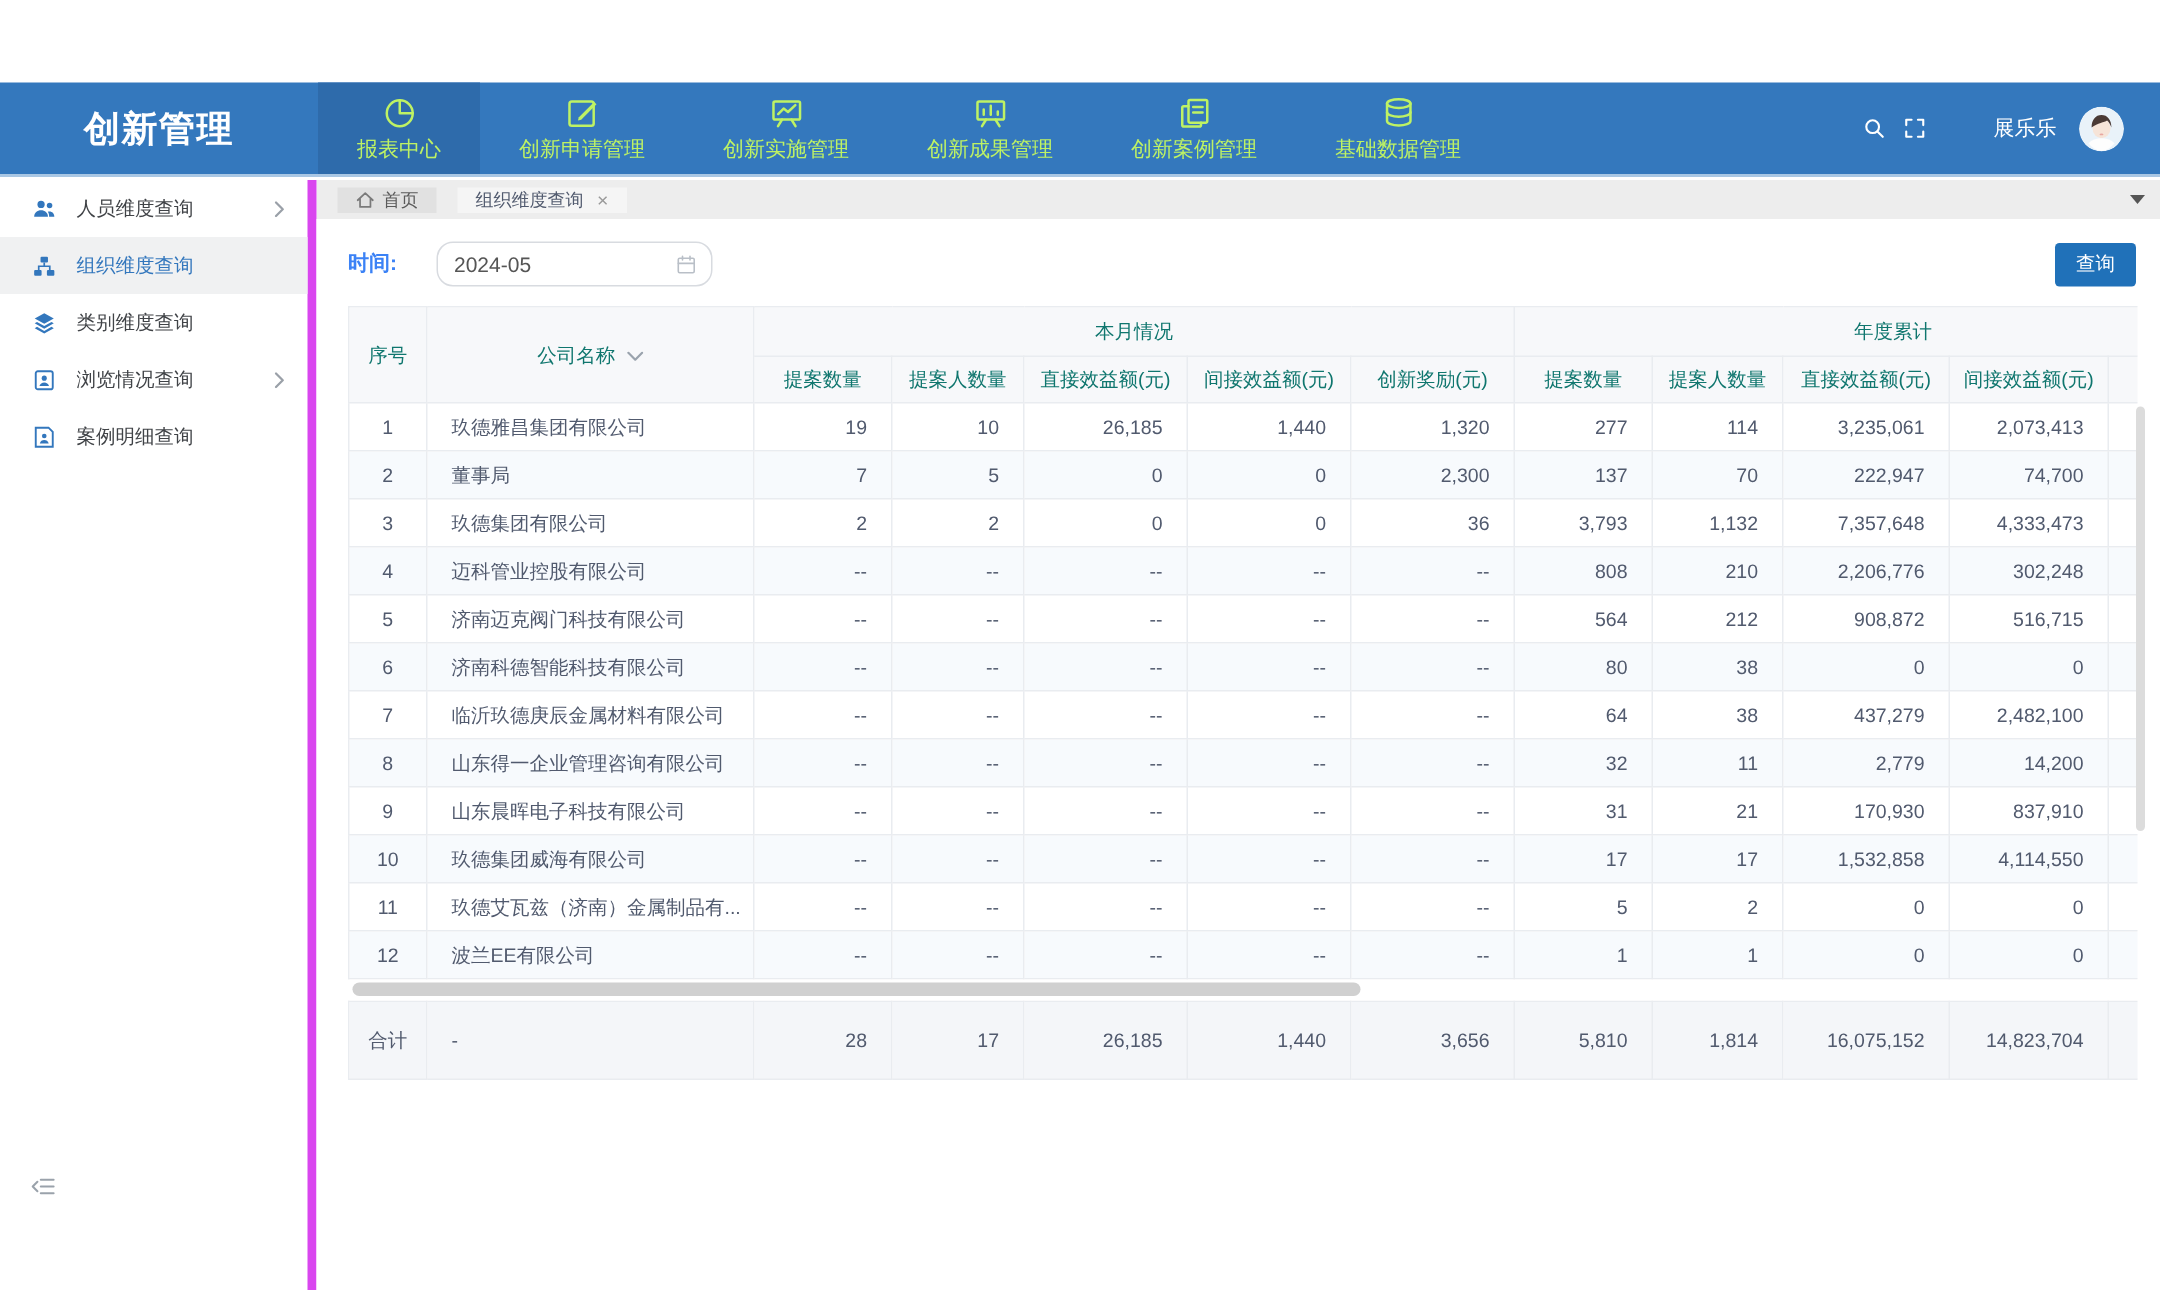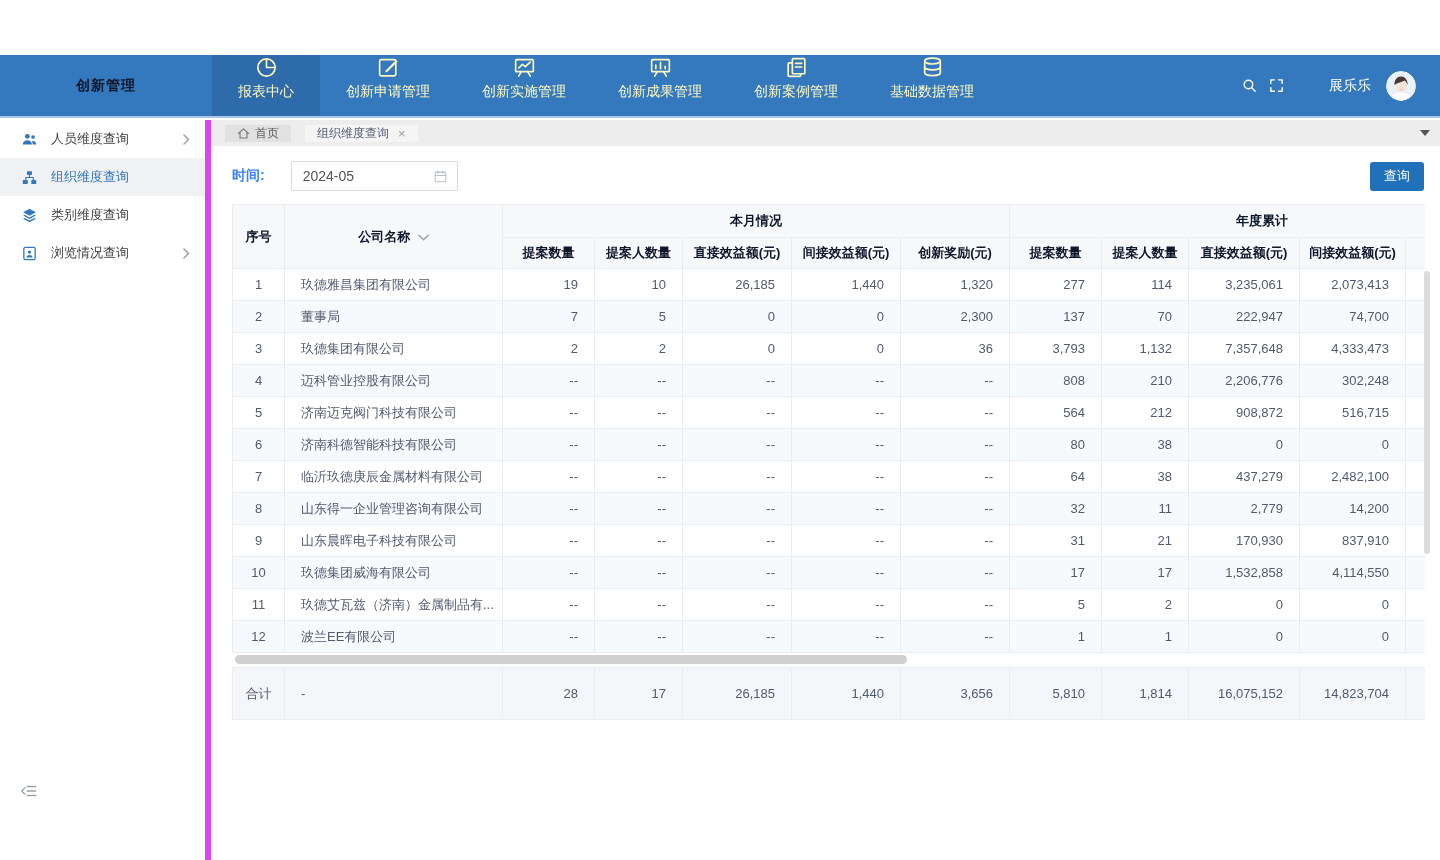--- a/index.html
+++ b/index.html
@@ -5,24 +5,24 @@
   * { box-sizing: border-box; margin: 0; padding: 0; }
   html,body { width:1440px; height:860px; }
   body { font-family:"Liberation Sans","DejaVu Sans",sans-serif; background:#fff; }
   .screen { position:relative; width:1440px; height:860px; background:#fff; overflow:hidden; }
 
   
   .topbar { position:absolute; top:55px; left:0; width:1440px; height:63px;
             background:#3478bd; display:flex; align-items:stretch;
             border-bottom:2px solid #a9c7e4; }
   .brand { width:212px; display:flex; align-items:center; justify-content:center;
-           color:#0f172a; font-size:14px; font-weight:700; letter-spacing:1px; }
+           color:#ffffff; font-size:24px; font-weight:700; letter-spacing:1px; }
   .nav-items { display:flex; align-items:stretch; }
-  .nav-item { display:flex; flex-direction:column; align-items:center; 
-              gap:3px; padding:0 26px; color:#fef9c3; cursor:pointer; }
+  .nav-item { display:flex; flex-direction:column; align-items:center; justify-content:center;
+              gap:3px; padding:0 26px; color:#bef264; cursor:pointer; }
   .nav-item.active { background:#2e6bab; }
   .nav-icon svg { width:25px; height:25px; display:block; }
   .nav-label { font-size:14px; white-space:nowrap; }
   .topbar-right { margin-left:auto; display:flex; align-items:center; padding-right:24px; color:#fff; }
   .tb-icon { display:flex; cursor:pointer; }
   .tb-icon + .tb-icon { margin-left:10px; }
   .tb-icon svg { width:17px; height:17px; }
   .username { font-size:14px; margin-left:44px; cursor:pointer; }
   .avatar { margin-left:15px; width:30px; height:30px; border-radius:50%; overflow:hidden; cursor:pointer; }
   .avatar svg { display:block; }
@@ -49,40 +49,40 @@
   .side-chev { margin-left:auto; color:#9aa0a8; display:flex; }
   .side-chev svg { width:7px; height:11px; }
   .collapse-btn { position:absolute; left:20px; bottom:60px; width:18px; height:18px;
                   color:#9aa2ab; cursor:pointer; }
   .collapse-btn svg { width:18px; height:18px; }
 
   
   .main { position:absolute; top:146px; left:211px; width:1229px; height:714px; background:#fff; }
   .filter-row { display:flex; align-items:center; margin:15px 16px 0 21px; }
   .flabel { font-size:14px; font-weight:700; color:#3b82f6; margin-right:26px; }
-  .date-input { width:167px; height:30px; border:1px solid #d8dbe0; border-radius:1px;
+  .date-input { width:184px; height:30px; border:1px solid #d8dbe0; border-radius:11px;
                 display:flex; align-items:center; justify-content:space-between;
                 padding:0 9px 0 11px; font-size:14px; color:#555; background:#fff; cursor:text; }
   .date-input svg { width:15px; height:15px; color:#b9bfc7; }
   .query-btn { margin-left:auto; width:54px; height:29px; border:none; border-radius:3px;
                background:#2071b9; color:#fff; font-size:13px; cursor:pointer;
                font-family:"Liberation Sans","DejaVu Sans",sans-serif; }
   .title-row { display:flex; align-items:center; margin:17px 16px 0 21px; }
   .rtitle { font-size:15px; font-weight:700; color:#17191c; }
   .gear-btn { margin-left:auto; width:24px; height:24px; border-radius:4px; background:#e9f3fb;
               color:#3c82c4; display:flex; align-items:center; justify-content:center; cursor:pointer; }
   .gear-btn svg { width:17px; height:17px; }
 
   
   .table-wrap { position:relative; width:1193px; margin:13px 16px 0 21px; }
   .clip { width:1193px; overflow:hidden; }
   table.rep { border-collapse:collapse; table-layout:fixed; width:1282px;
               font-size:13px; color:#515a6e; }
   .rep th, .rep td { border:1px solid #e9ecf0; overflow:hidden; white-space:nowrap; }
-  .rep thead th { background:#f7f8fa; font-weight:700; color:#0f172a; text-align:center; }
+  .rep thead th { background:#f7f8fa; font-weight:400; color:#0f766e; text-align:center; }
   .rep thead tr:first-child th { height:33px; }
   .rep thead tr:last-child th { height:31px; }
   .rep tbody td { height:32px; background:#fff; }
   .rep tbody tr:nth-child(even) td { background:#f7fafd; }
   .rep .c-idx { text-align:center; }
   .rep .c-comp { text-align:left; padding-left:16px; text-overflow:ellipsis; }
   .rep .c-num { text-align:right; padding-right:16px; }
   table.total-t tbody td { height:52px; background:#f4f6f9; }
   .sort-caret { width:11px; height:7px; margin-left:4px; color:#9aa3ad; vertical-align:middle; }
   .hscroll { position:relative; height:9px; margin:2px 0 3px 0; }
@@ -250,20 +250,30 @@
               <path d="M7.5 17.5c.6-2.2 2.4-3.4 4.5-3.4s3.9 1.2 4.5 3.4z" fill="currentColor" stroke="none"></path>
             </svg>
           </span>
           <span>浏览情况查询</span>
           <span class="side-chev">
             <svg viewBox="0 0 7 11" fill="none" stroke="currentColor" stroke-width="1.5" stroke-linecap="round" stroke-linejoin="round">
               <path d="M1 1l4.5 4.5L1 10"></path>
             </svg>
           </span>
         </div>
+        <div class="side-item">
+          <span style="display:flex">
+            <svg class="ssvg" viewBox="0 0 24 24" fill="currentColor">
+              <path d="M4 3h12l4 4v14H4z" fill="none" stroke="currentColor" stroke-width="1.8"></path>
+              <circle cx="12" cy="10.8" r="2.2"></circle>
+              <path d="M7.8 17.8c.5-2 2.2-3.1 4.2-3.1s3.7 1.1 4.2 3.1z"></path>
+            </svg>
+          </span>
+          <span>案例明细查询</span>
+        </div>
       </div>
     <span class="collapse-btn">
       <svg viewBox="0 0 20 20" fill="none" stroke="currentColor" stroke-width="1.5" stroke-linecap="round" stroke-linejoin="round">
           <path d="M8 5h9.5M8 10h9.5M8 15h9.5M5.5 6.5 2 10l3.5 3.5"></path>
         </svg>
     </span>
   </div>
 
   <div class="main">
     <div class="filter-row">

